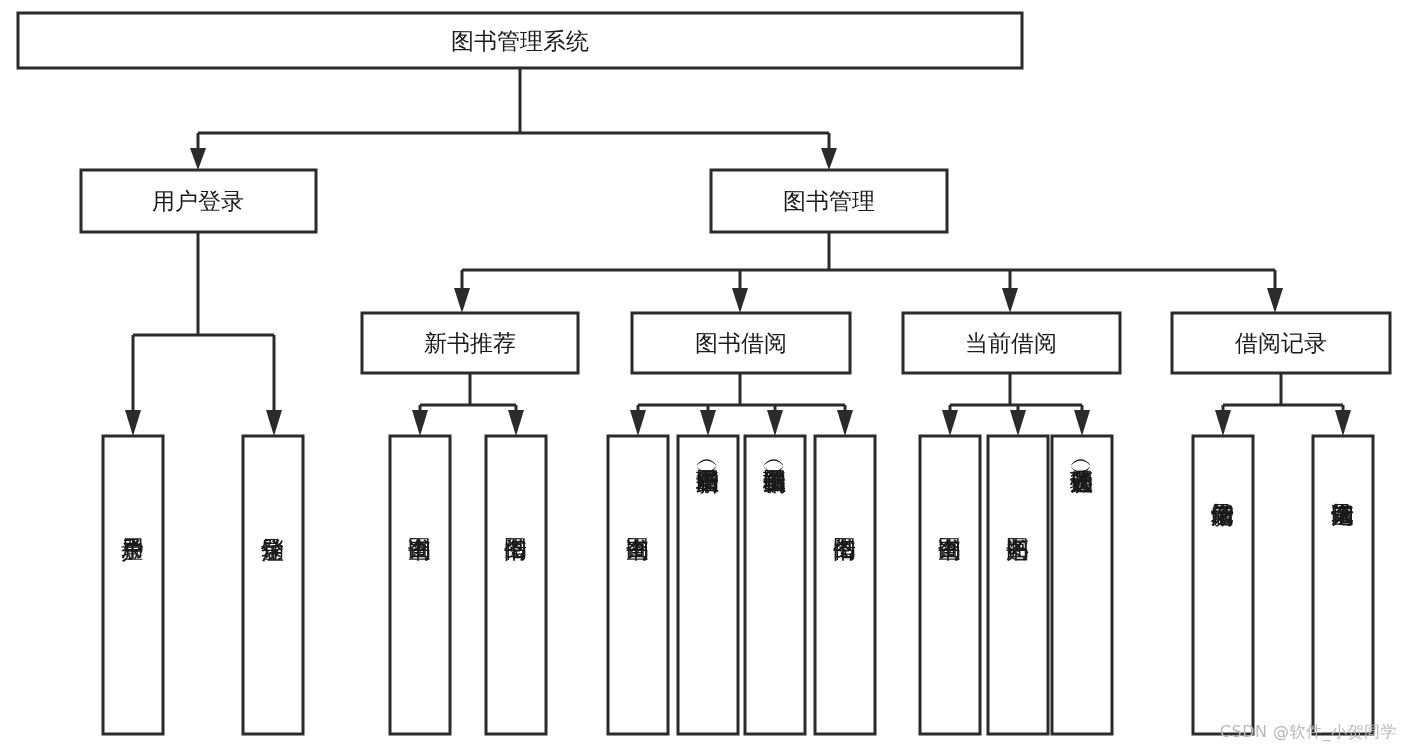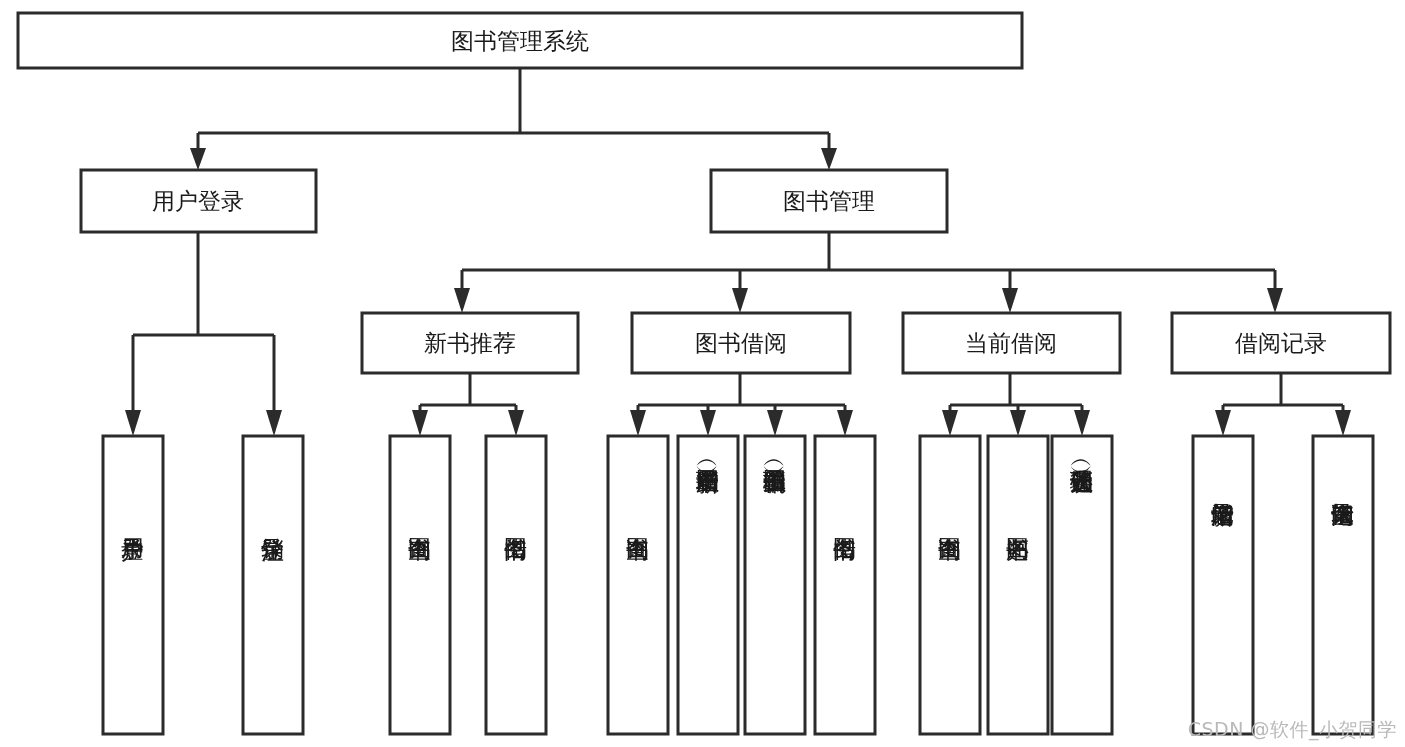--- a/index.html
+++ b/index.html
@@ -54,21 +54,21 @@
     fill: #1a1a1a;
     font-family: "DejaVu Sans", "Liberation Sans", sans-serif;
     font-size: 23px;
     text-anchor: middle;
   }
   .watermark {
     position: absolute;
     right: 8px;
     bottom: 4px;
     color: #b9b9b9;
-    font-size: 19px;
+    font-size: 16px;
     font-family: "DejaVu Sans", "Liberation Sans", sans-serif;
     white-space: nowrap;
     letter-spacing: 0.5px;
     user-select: none;
   }
 </style>
 </head>
 <body>
 
 <div id="diagram-root">

